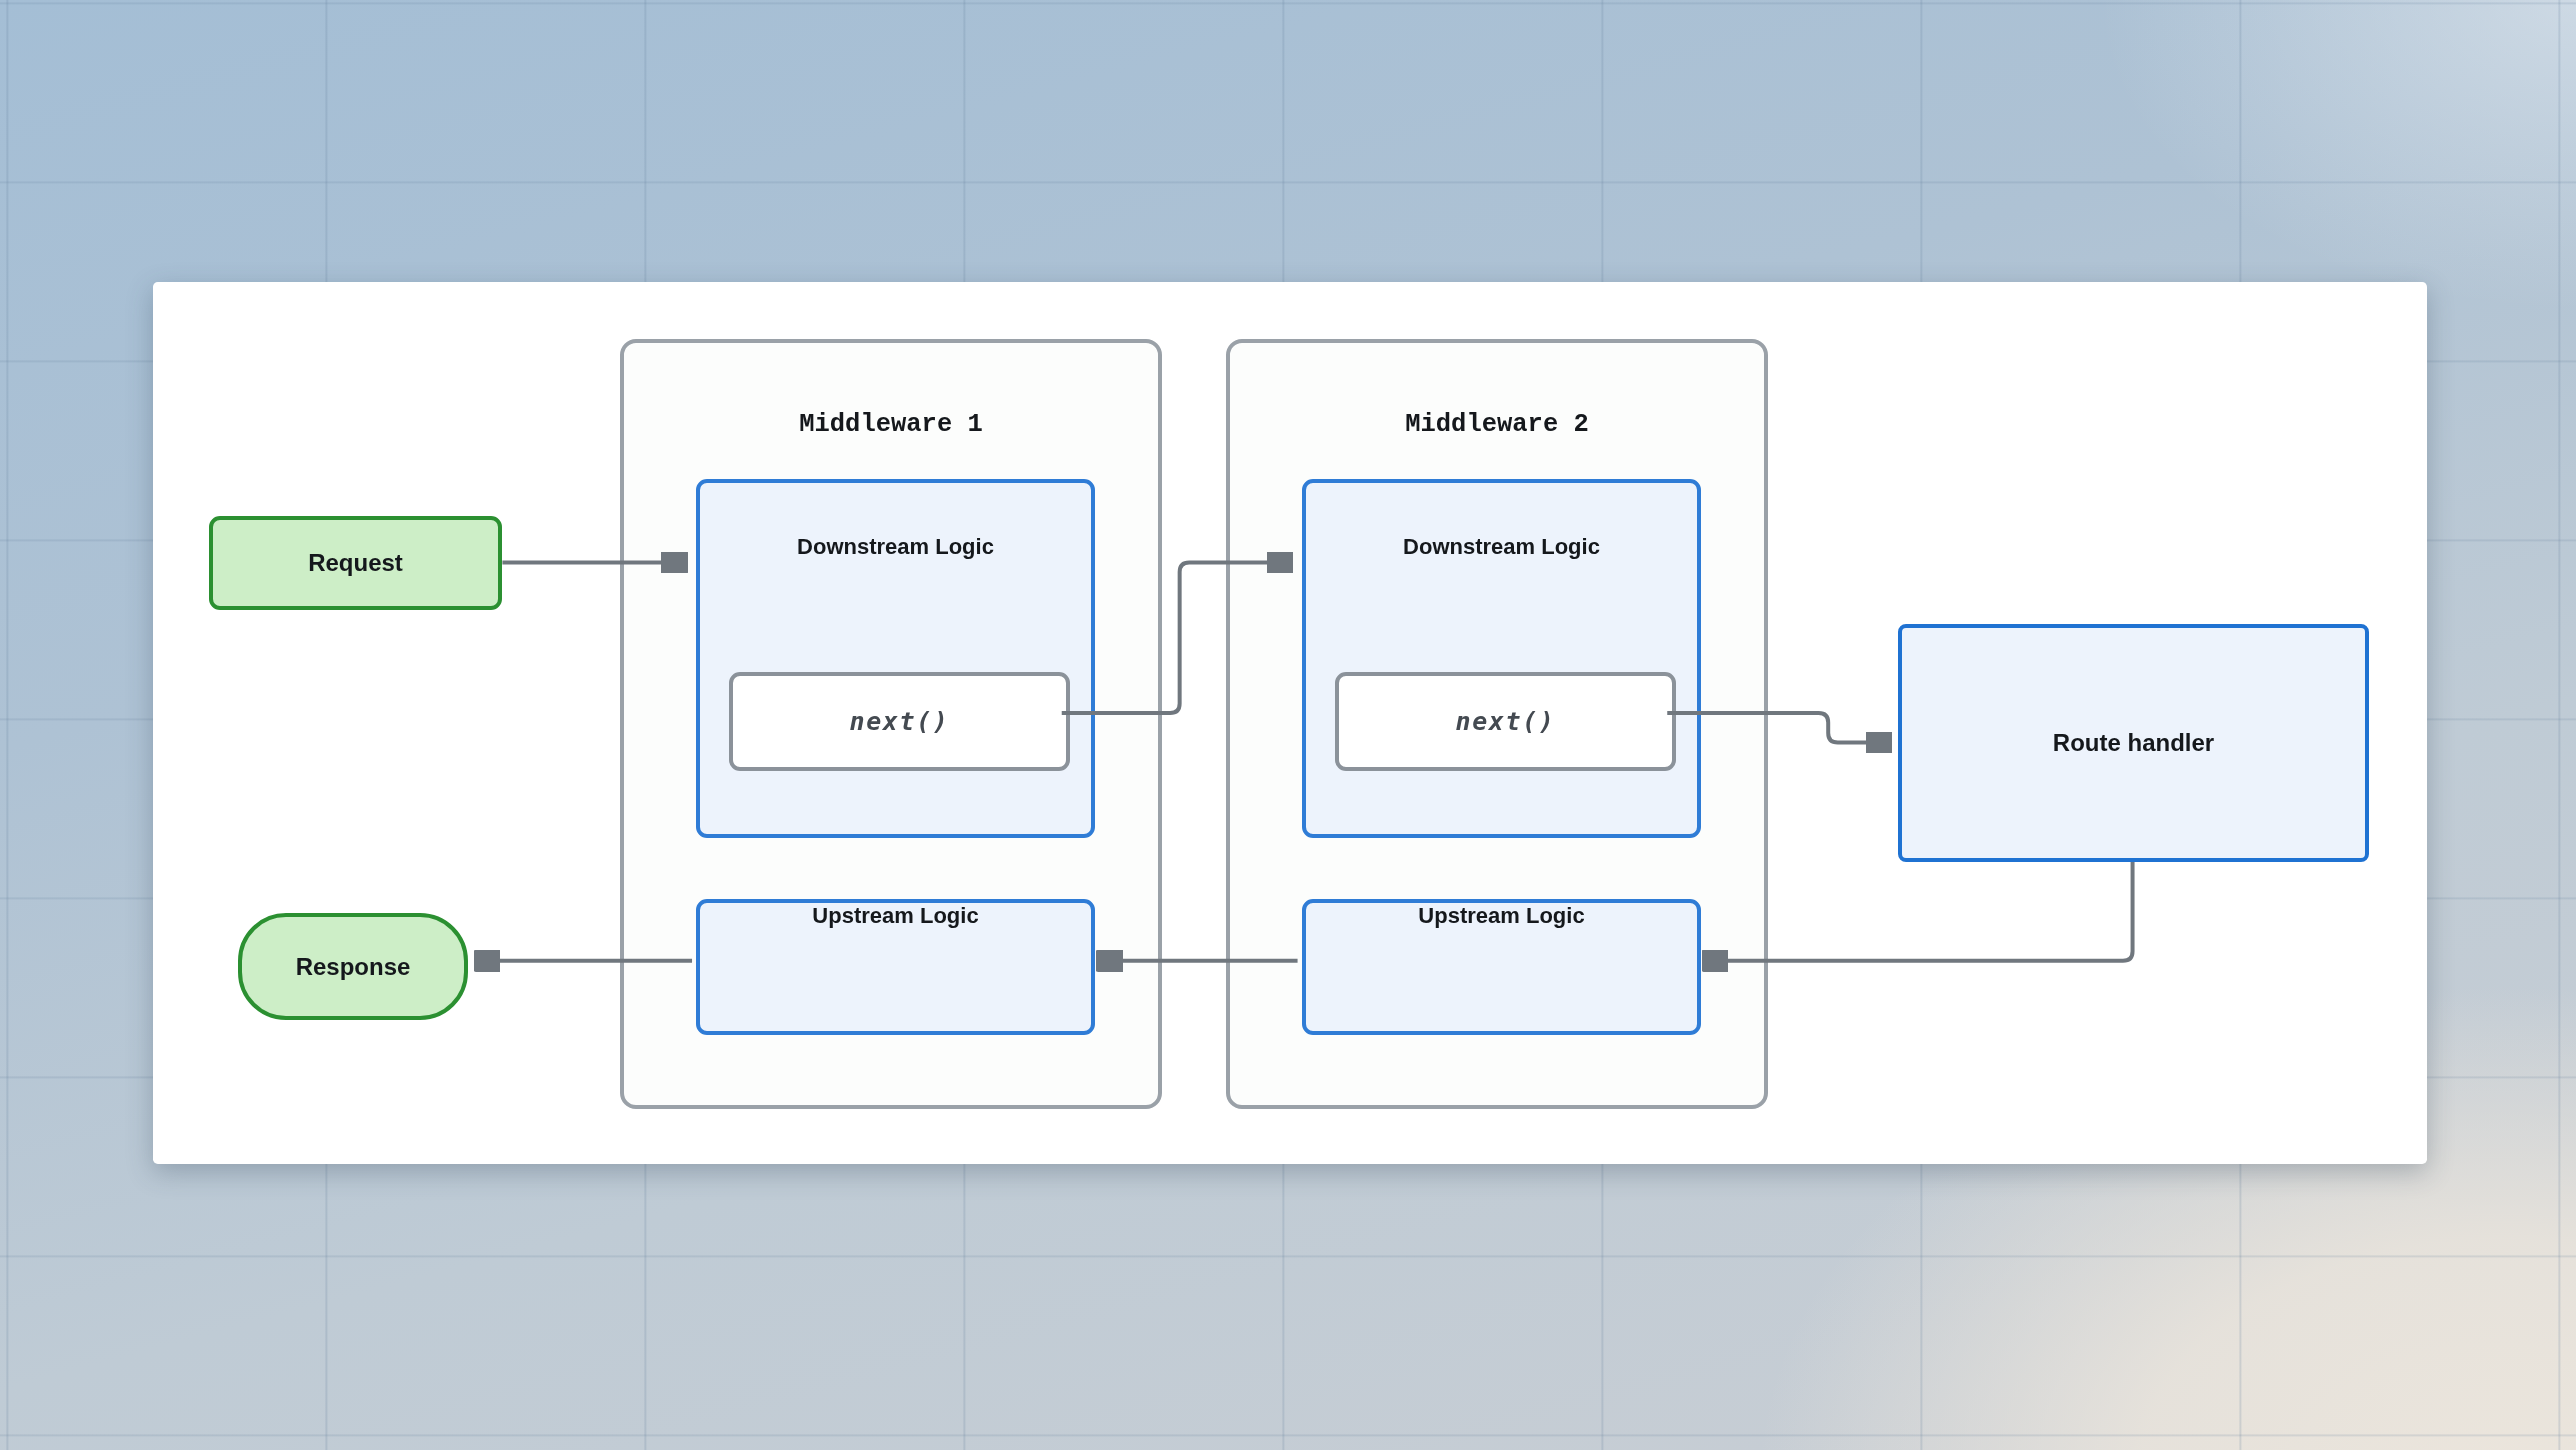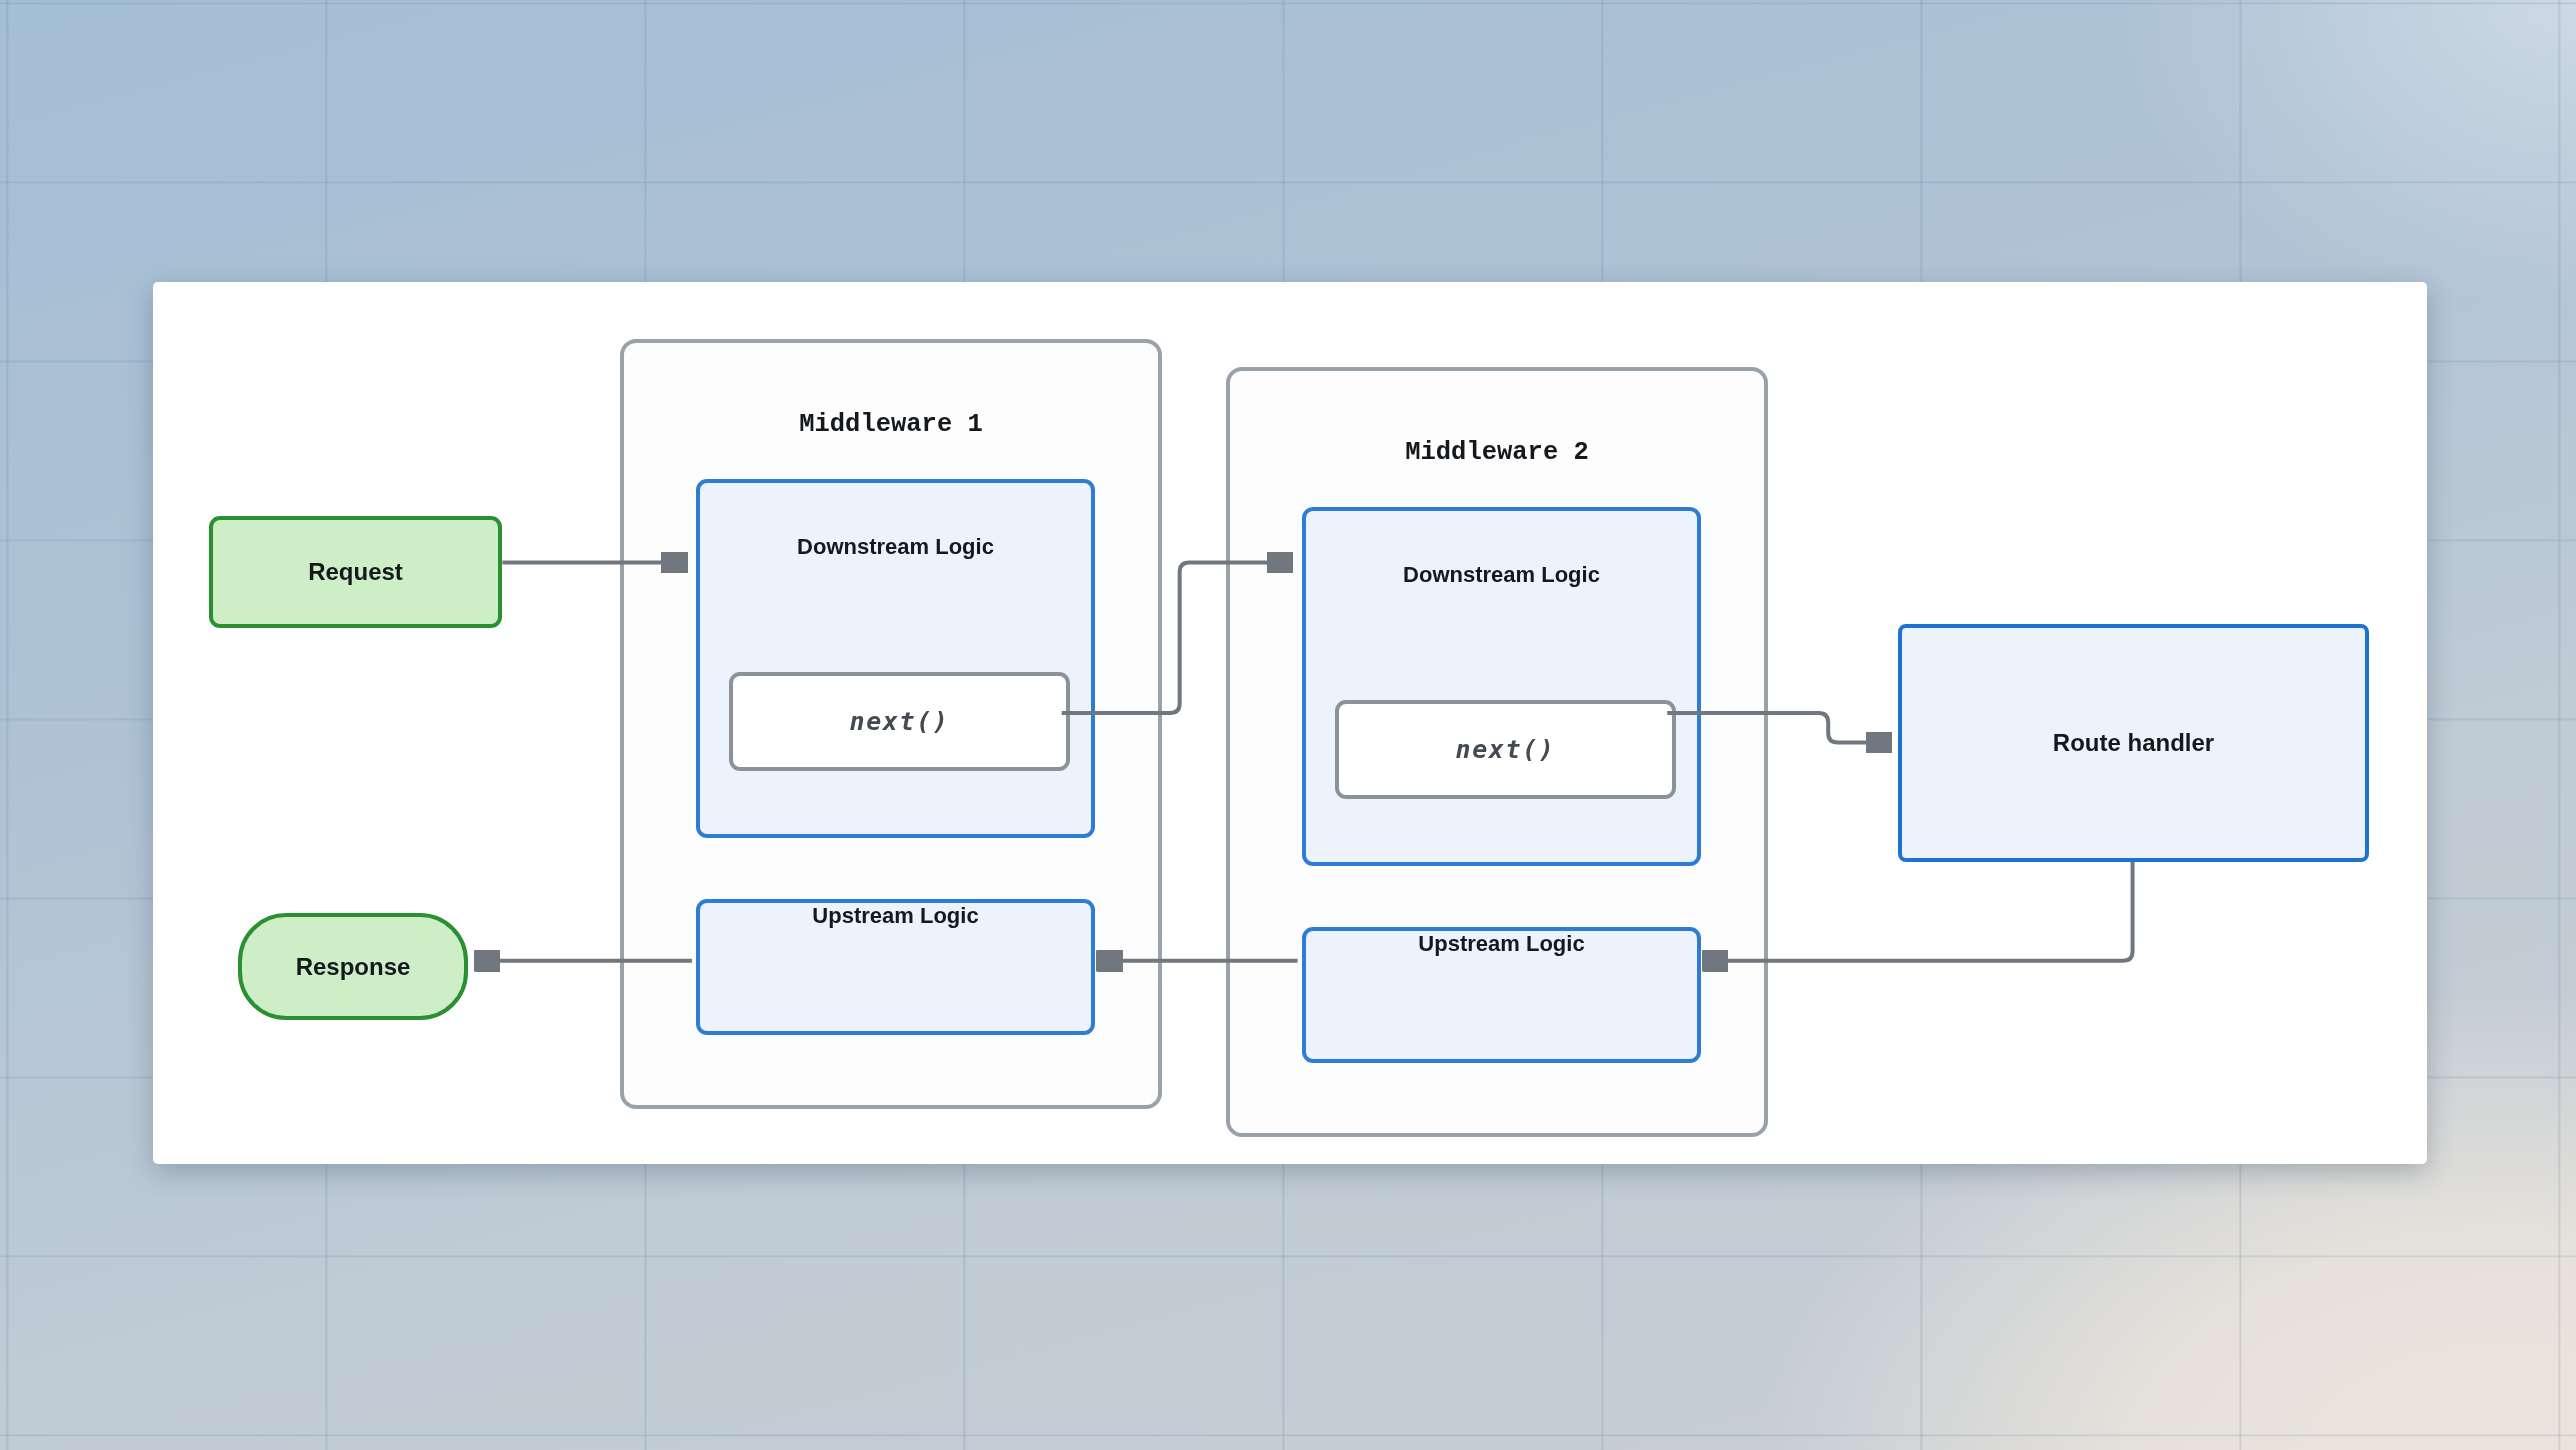--- a/index.html
+++ b/index.html
@@ -38,31 +38,31 @@
     box-shadow:0 8px 27px rgba(45,65,85,0.30);
   }
   .node{position:absolute; display:flex; align-items:center; justify-content:center; color:var(--c-text);}
   .node .lbl{font-weight:700;}
   
   .terminal{
     background:var(--c-green-fill);
     border:4px solid var(--c-green-border);
     font-size:24px; font-weight:700;
   }
-  .terminal.request{left:56px; top:234px; width:293px; height:112px; border-radius:11px;}
+  .terminal.request{left:56px; top:234px; width:293px; height:94px; border-radius:11px;}
   .terminal.response{left:85px; top:631px; width:230px; height:107px; border-radius:48px;}
   
   .container-box{
     position:absolute; top:57px; width:542px; height:770px;
     background:var(--c-container-fill);
     border:4px solid var(--c-container-border);
     border-radius:16px;
   }
   .container-box.m1{left:467px;}
-  .container-box.m2{left:1073px;margin-top:28px;}
+  .container-box.m2{left:1073px;}
   .container-title{
     position:absolute; top:67px; left:0; width:100%;
     text-align:center; font-size:25.5px; font-weight:700; color:var(--c-text);font-family:Liberation Mono, monospace;
   }
   .logic{
     position:absolute; left:72px; width:399px;
     background:var(--c-blue-fill);
     border:4px solid var(--c-blue-border);
     border-radius:11px;
   }

